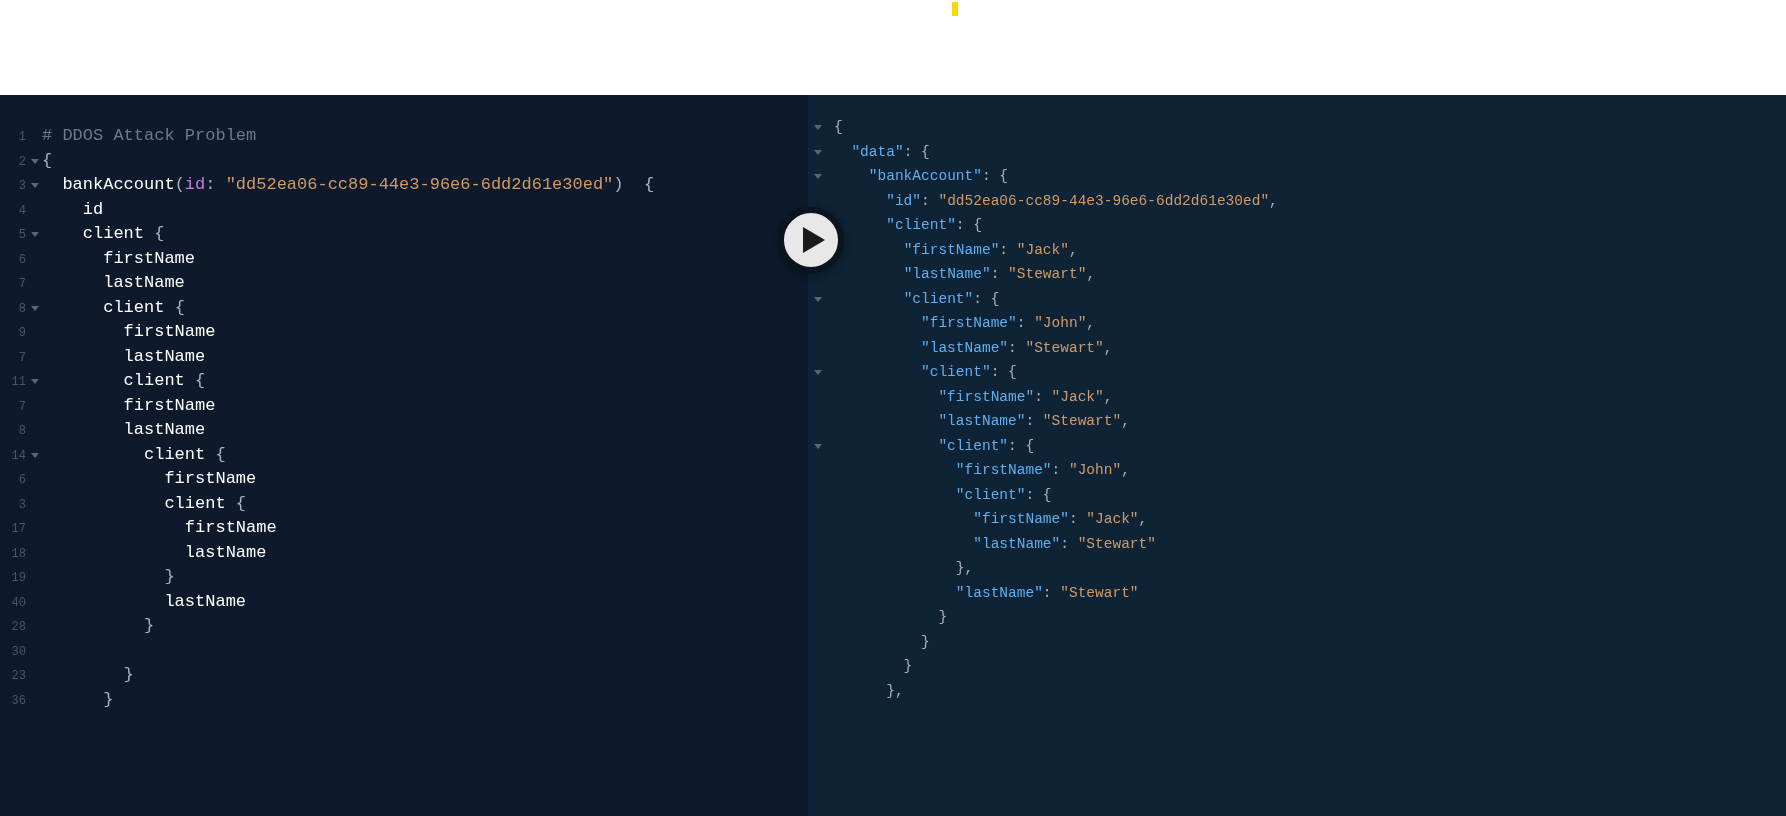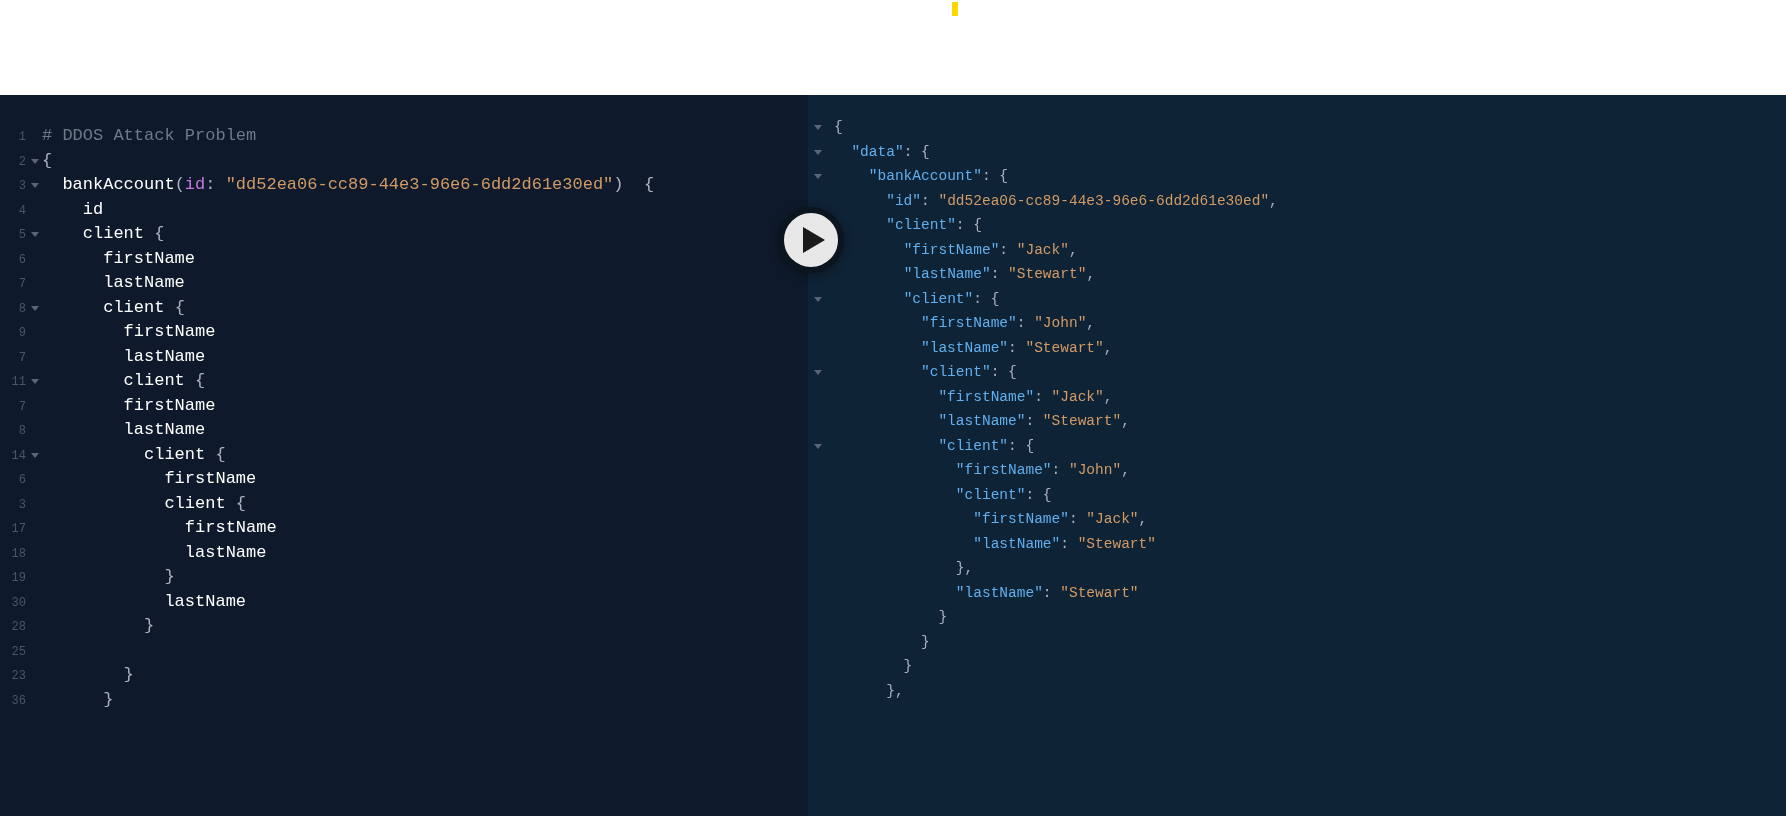--- a/index.html
+++ b/index.html
@@ -156,23 +156,23 @@
         <div class="gutter-line">7</div>
         <div class="gutter-line">11<div class="fold"></div></div>
         <div class="gutter-line">7</div>
         <div class="gutter-line">8</div>
         <div class="gutter-line">14<div class="fold"></div></div>
         <div class="gutter-line">6</div>
         <div class="gutter-line">3</div>
         <div class="gutter-line">17</div>
         <div class="gutter-line">18</div>
         <div class="gutter-line">19</div>
+        <div class="gutter-line">40</div>
+        <div class="gutter-line">28</div>
         <div class="gutter-line">30</div>
-        <div class="gutter-line">28</div>
-        <div class="gutter-line">25</div>
         <div class="gutter-line">23</div>
         <div class="gutter-line">36</div>
       </div>
     <div class="code-area" id="left-code"><span class="cl"><span class="comment"># DDOS Attack Problem</span></span><span class="cl"><span class="bracew">{</span></span><span class="cl"><span class="field">  bankAccount</span><span class="punct">(</span><span class="arg">id</span><span class="punct">: </span><span class="string">"dd52ea06-cc89-44e3-96e6-6dd2d61e30ed"</span><span class="punct">)  {</span></span><span class="cl"><span class="field">    id</span></span><span class="cl"><span class="field">    client </span><span class="punct">{</span></span><span class="cl"><span class="field">      firstName</span></span><span class="cl"><span class="field">      lastName</span></span><span class="cl"><span class="field">      client </span><span class="punct">{</span></span><span class="cl"><span class="field">        firstName</span></span><span class="cl"><span class="field">        lastName</span></span><span class="cl"><span class="field">        client </span><span class="punct">{</span></span><span class="cl"><span class="field">        firstName</span></span><span class="cl"><span class="field">        lastName</span></span><span class="cl"><span class="field">          client </span><span class="punct">{</span></span><span class="cl"><span class="field">            firstName</span></span><span class="cl"><span class="field">            client </span><span class="punct">{</span></span><span class="cl"><span class="field">              firstName</span></span><span class="cl"><span class="field">              lastName</span></span><span class="cl"><span class="punct">            }</span></span><span class="cl"><span class="field">            lastName</span></span><span class="cl"><span class="punct">          }</span></span><span class="cl"><span class="punct"></span></span><span class="cl"><span class="punct">        }</span></span><span class="cl"><span class="punct">      }</span></span></div>
   </div>
 
   <div class="play-button">
     <div class="tri"></div>
   </div>
 

